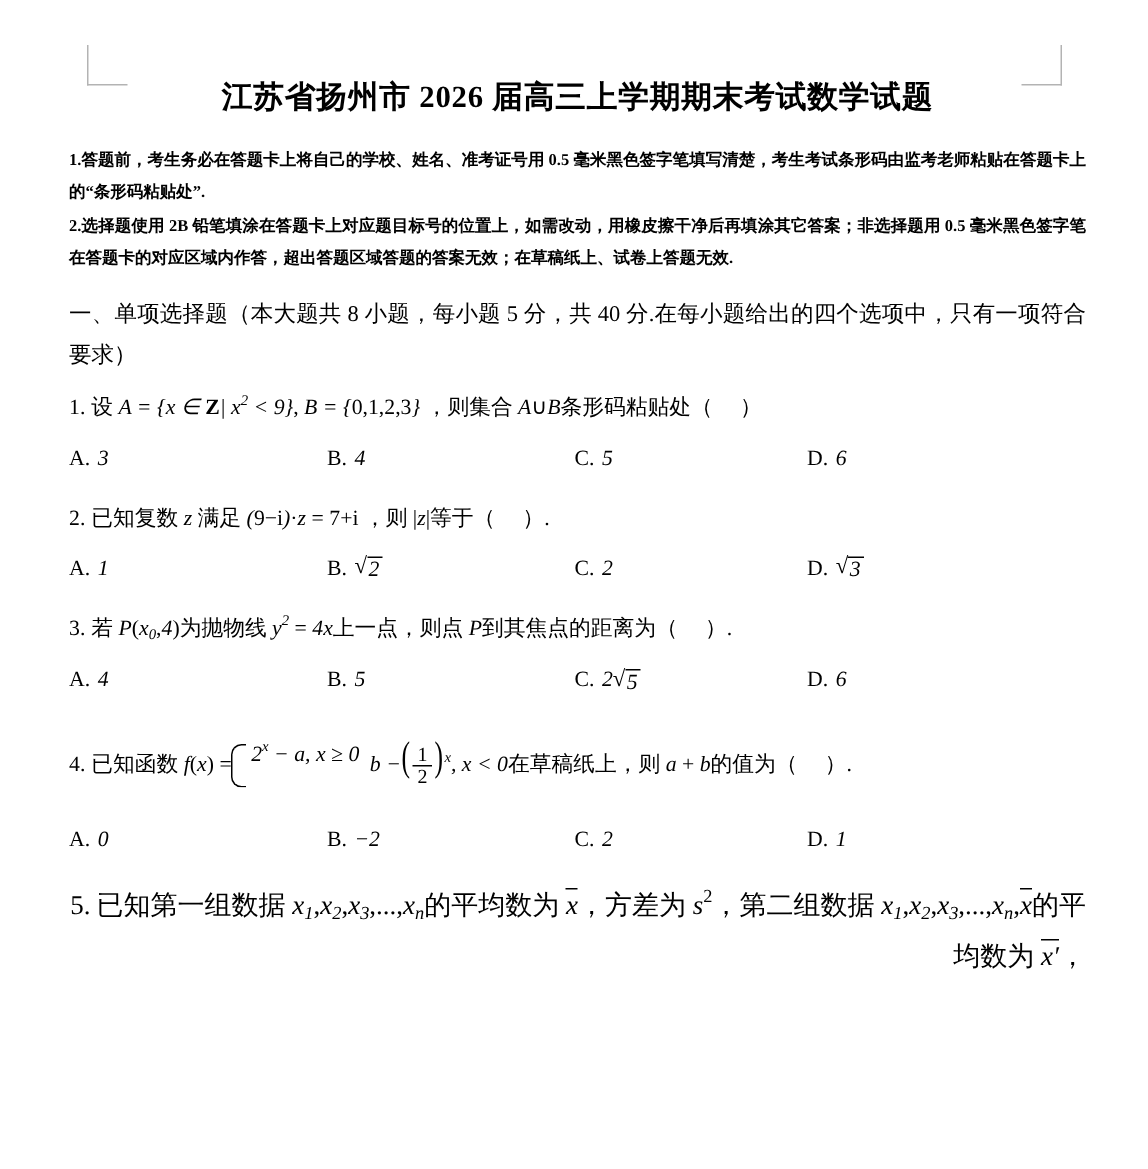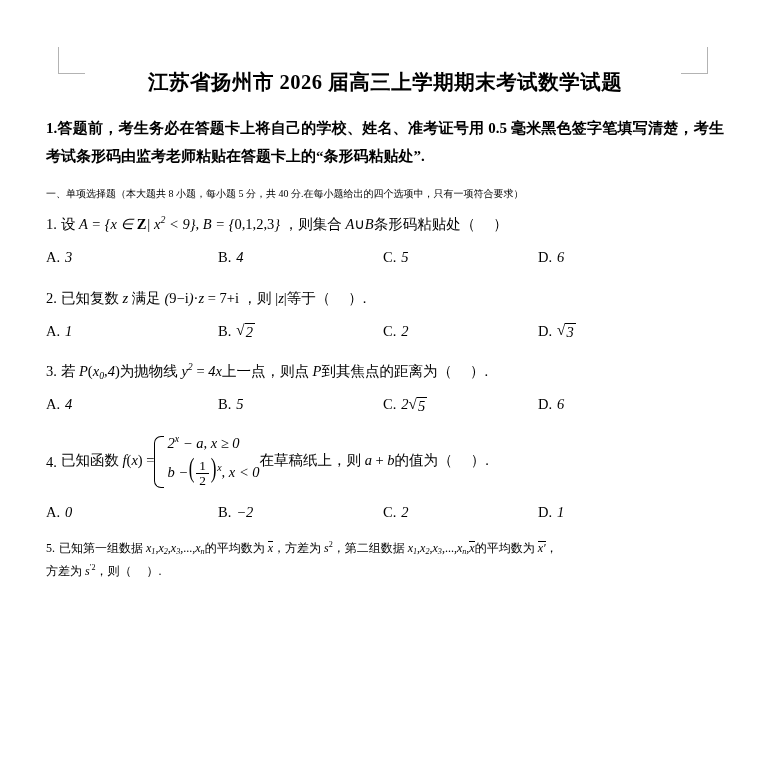--- a/index.html
+++ b/index.html
@@ -12,21 +12,20 @@
     height: 779px;
     position: relative;
     font-family: "Liberation Serif", "DejaVu Serif", serif;
     color: #000000;
     overflow: hidden;
   }
   .page {
     position: absolute;
     inset: 0;
     background: #fff;
-    margin-top: 17px;
   }
   
   .crop-mark {
     position: absolute;
     width: 26px;
     height: 26px;
     pointer-events: none;
   }
   .crop-tl { left: 58px; top: 30px; border-left: 1.5px solid #b3b3b3; border-bottom: 1.5px solid #b3b3b3; }
   .crop-tr { left: 681px; top: 30px; border-right: 1.5px solid #b3b3b3; border-bottom: 1.5px solid #b3b3b3; }
@@ -49,29 +48,29 @@
   }
 
   .notice-head {
     font-weight: bold;
     font-size: 16.5px;
     margin: 0 0 9px 0;
     line-height: 1.45;
   }
   .notice-item {
     font-weight: bold;
-    font-size: 15px;
+    font-size: 11px;
     line-height: 1.92;
     margin: 0 0 2px 0;
     text-align: justify;
     text-justify: inter-ideograph;
   }
 
   .section-head {
-    font-size: 10px;
+    font-size: 15px;
     line-height: 1.82;
     margin: 14px 0 6px 0;
     text-align: justify;
     text-justify: inter-ideograph;
   }
 
   .question {
     font-size: 14.5px;
     line-height: 1.55;
     margin: 0;
@@ -178,43 +177,44 @@
     width: 9px;
     align-self: stretch;
     border-left: 1.4px solid #000;
     border-top: 1.4px solid #000;
     border-bottom: 1.4px solid #000;
     border-radius: 7px 0 0 7px;
     margin-right: 3px;
   }
   .cases {
     display: inline-flex;
-    flex-direction: column;
+    flex-direction: row;
     justify-content: center;
     gap: 7px;
   }
   .case-line { font-style: italic; white-space: nowrap; line-height: 1.1; }
 
   .q4-wrap { display: flex; align-items: center; min-height: 64px; }
-  .q5-line { font-size: 12px; line-height: 1.9; }
+  .q5-line { font-size: 18px; line-height: 1.9; text-align: right; }
 </style>
 </head>
 <body>
 
 <div class="page">
 
   <div class="crop-mark crop-tl"></div>
   <div class="crop-mark crop-tr"></div>
 
   <div class="content">
 
     <h1 class="doc-title">江苏省扬州市 2026 届高三上学期期末考试数学试题</h1>
 
 
     <p class="notice-item">1.答题前，考生务必在答题卡上将自己的学校、姓名、准考证号用 0.5 毫米黑色签字笔填写清楚，考生考试条形码由监考老师粘贴在答题卡上的“条形码粘贴处”.</p>
+    <p class="notice-item">2.选择题使用 2B 铅笔填涂在答题卡上对应题目标号的位置上，如需改动，用橡皮擦干净后再填涂其它答案；非选择题用 0.5 毫米黑色签字笔在答题卡的对应区域内作答，超出答题区域答题的答案无效；在草稿纸上、试卷上答题无效.</p>
 
     <p class="section-head">一、单项选择题（本大题共 8 小题，每小题 5 分，共 40 分.在每小题给出的四个选项中，只有一项符合要求）</p>
 
     <div class="question">
       <div class="q-row">
         <span class="q-num">1.</span>
         <span class="q-body">
           <span>设</span>
           <span class="math">
             A = {x ∈ <span class="bb">Z</span>| x<sup>2</sup> &lt; 9}<span class="up">,</span>
@@ -360,21 +360,16 @@
 
     <div class="question">
       <div class="q5-line">
         <span class="q-num">5.</span><span>已知第一组数据</span>
         <span class="math">x<sub>1</sub><span class="up">,</span>x<sub>2</sub><span class="up">,</span>x<sub>3</sub><span class="up">,...,</span>x<sub>n</sub></span><span>的平均数为</span>
         <span class="math overbar">x</span><span>，方差为</span>
         <span class="math">s<sup class="up">2</sup></span><span>，第二组数据</span>
         <span class="math">x<sub>1</sub><span class="up">,</span>x<sub>2</sub><span class="up">,</span>x<sub>3</sub><span class="up">,...,</span>x<sub>n</sub><span class="up">,</span><span class="overbar">x</span></span><span>的平均数为</span>
         <span class="math overbar">x′</span><span>，</span>
       </div>
-      <div class="q5-line">
-        <span>方差为</span>
-        <span class="math">s<sup class="up">′2</sup></span><span>，则（</span>
-        <span>&nbsp;&nbsp;&nbsp;&nbsp;</span><span>）.</span>
-      </div>
     </div>
 
   </div>
 </div>
 
 </body></html>

